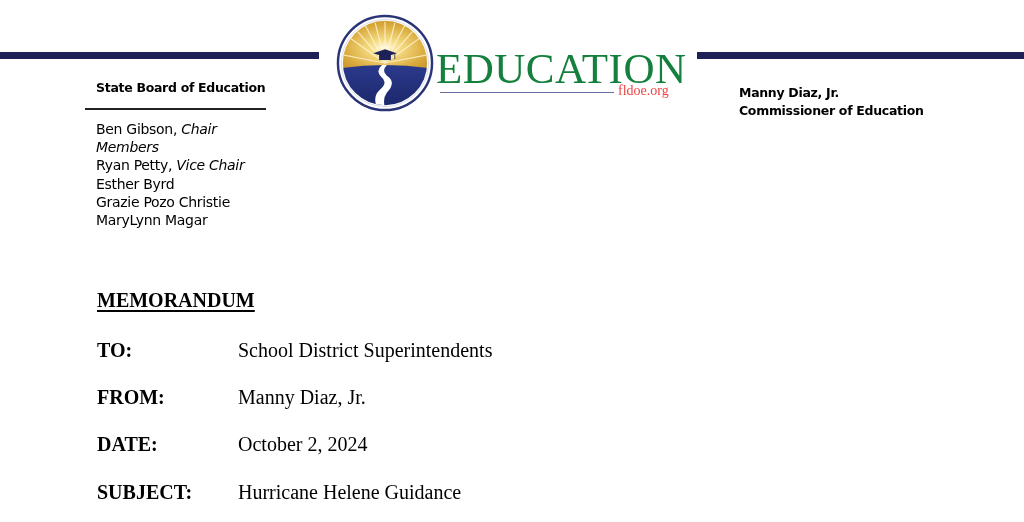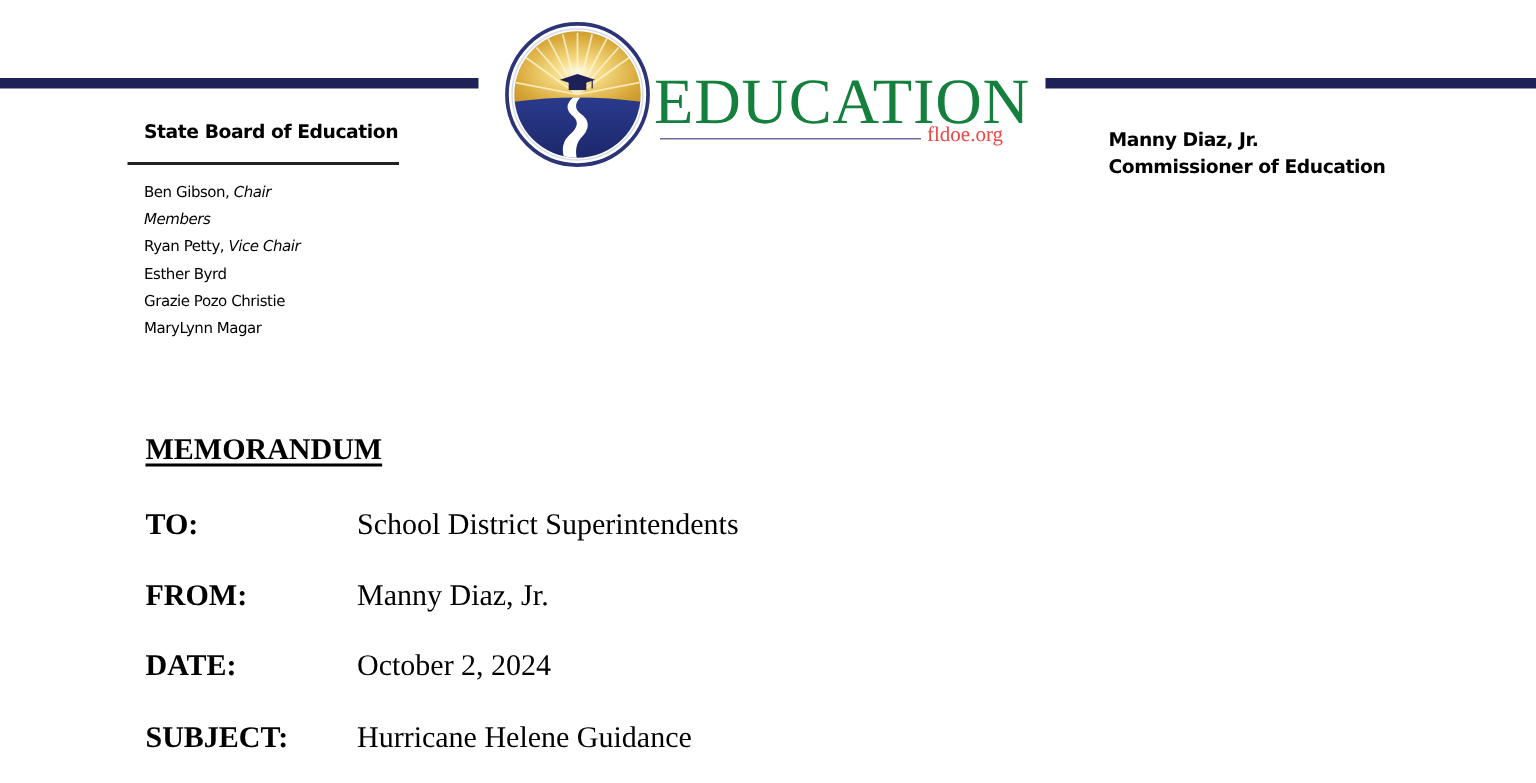--- a/index.html
+++ b/index.html
@@ -97,21 +97,21 @@
       background: #222;
     }
     .board-list {
       position: absolute;
       left: 96px;
       top: 120px;
       margin: 0;
       padding: 0;
       list-style: none;
       font-family: "DejaVu Sans", sans-serif;
-      font-size: 10px;
+      font-size: 14px;
       line-height: 18.2px;
       letter-spacing: -0.3px;
     }
     .board-list li { white-space: nowrap; }
     .board-list i { font-style: italic; }
 
     .commissioner {
       position: absolute;
       left: 739px;
       top: 84px;

